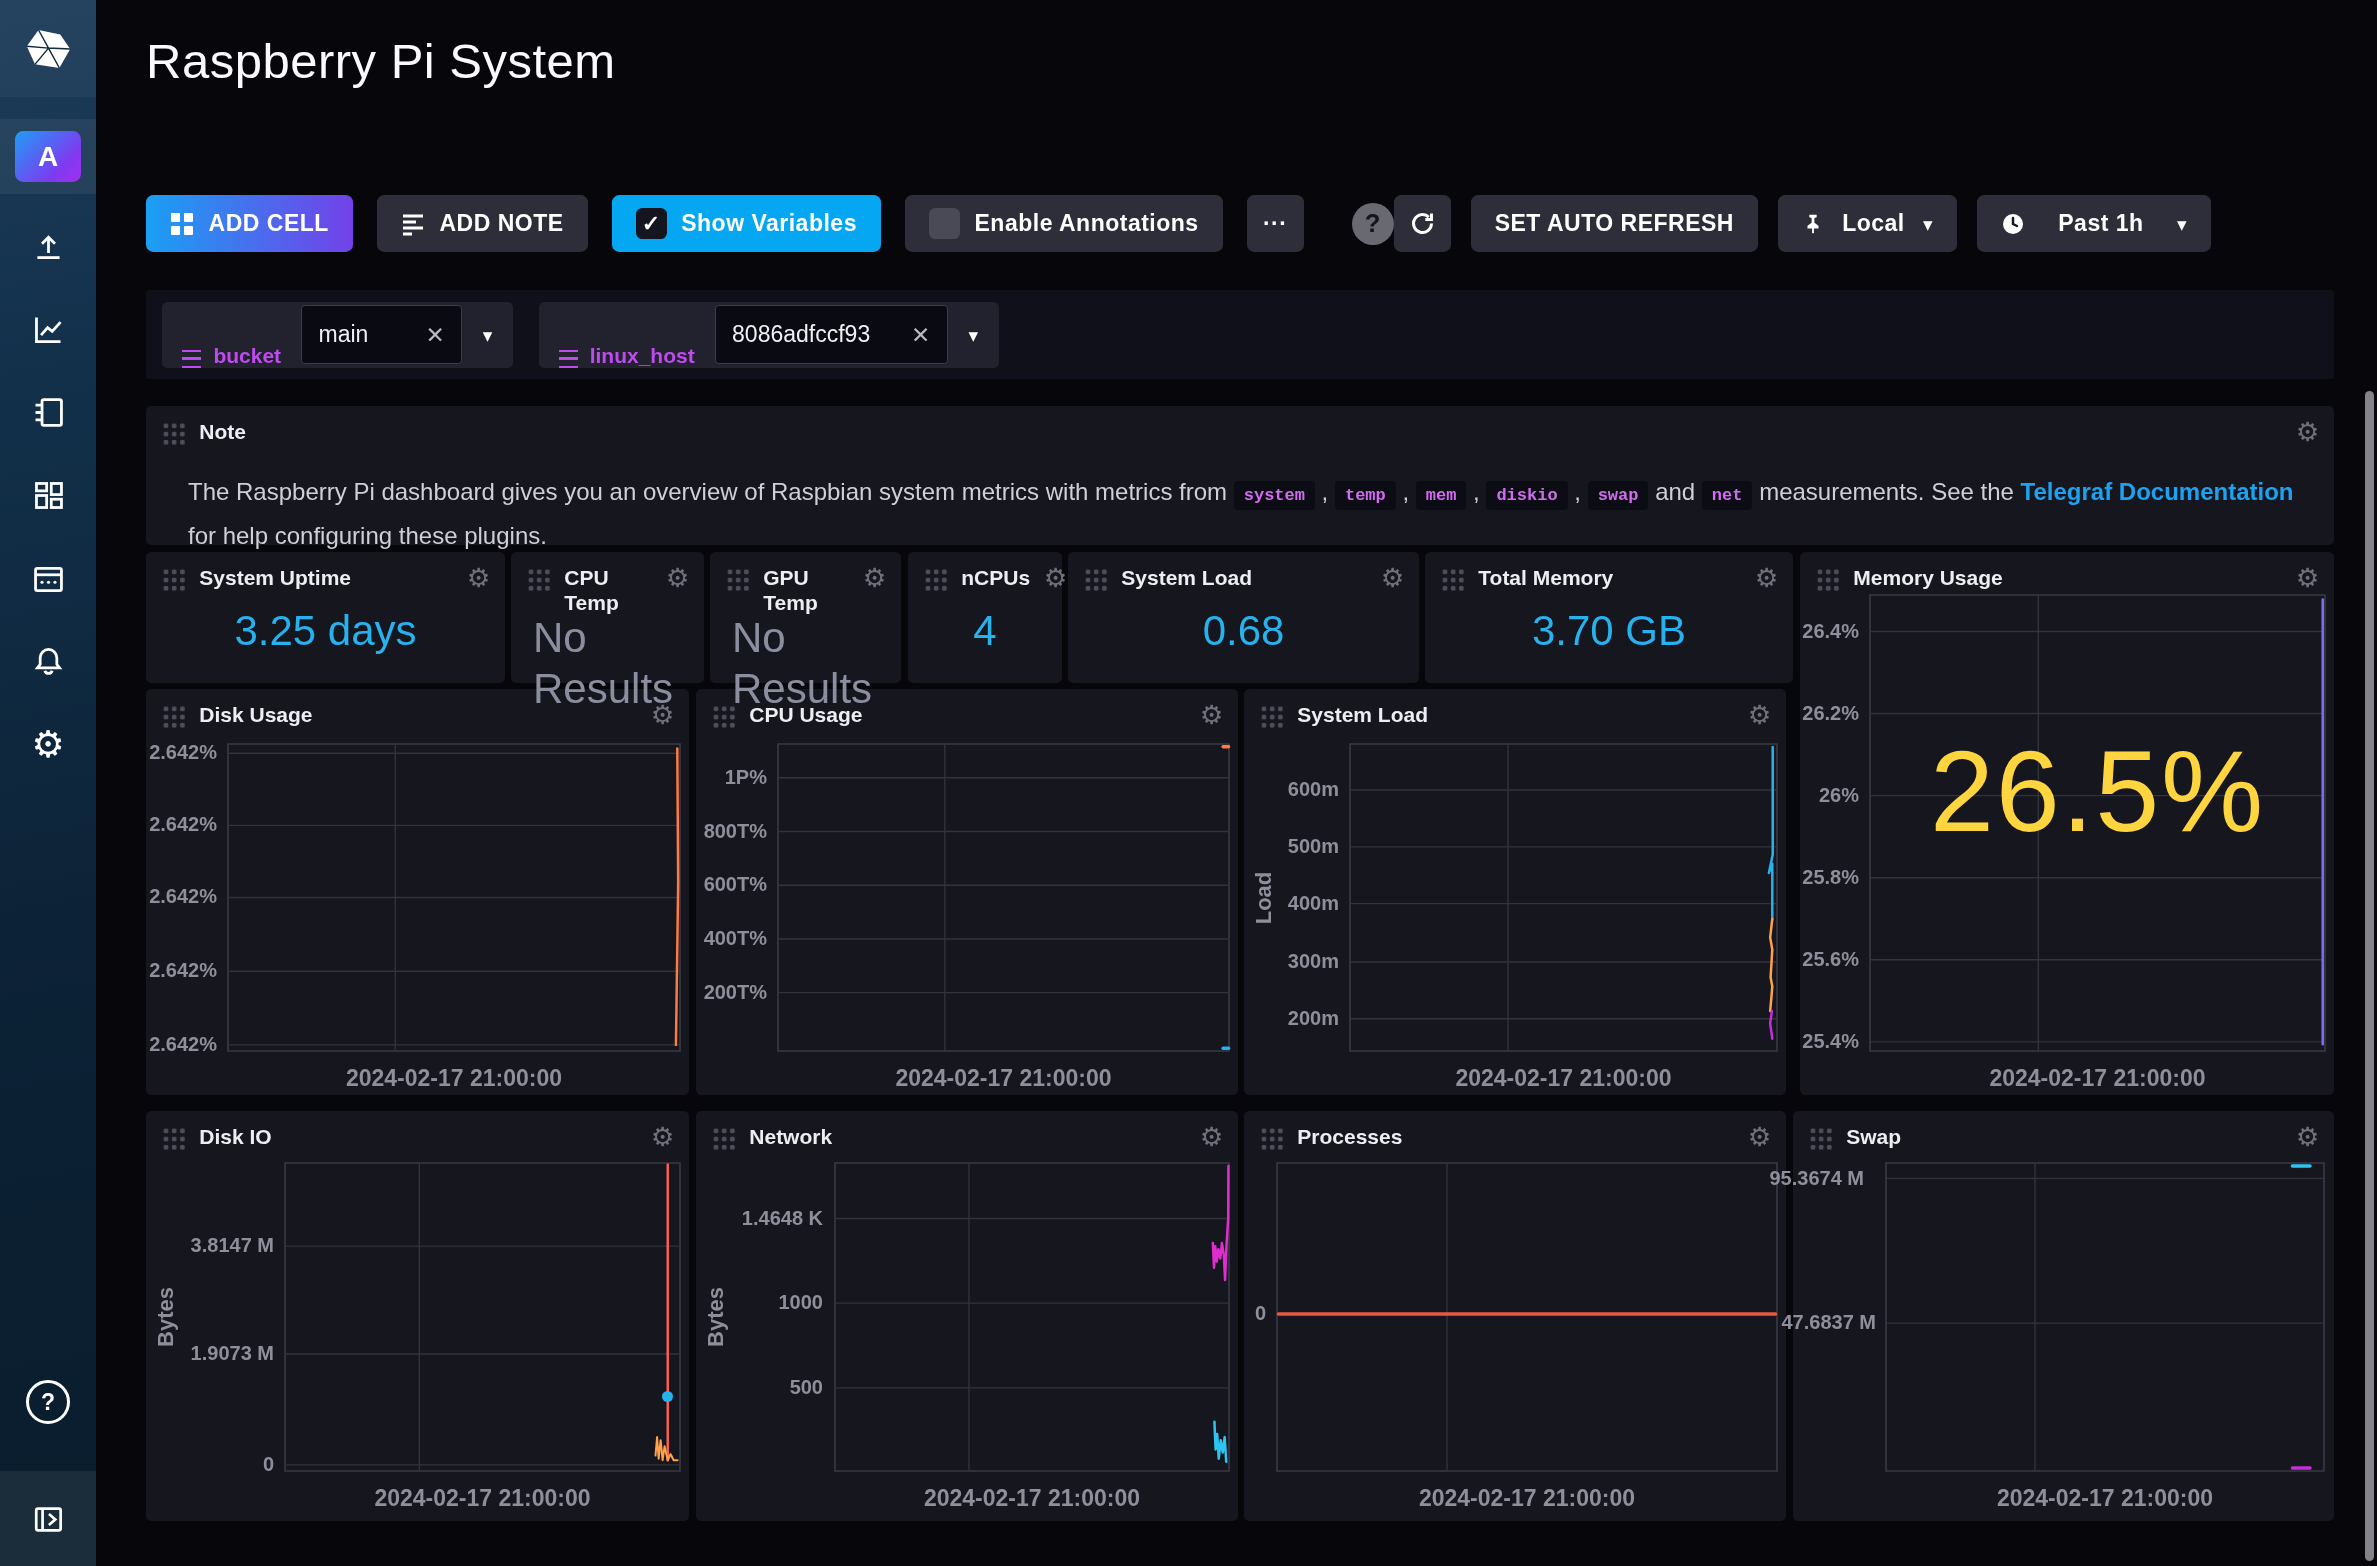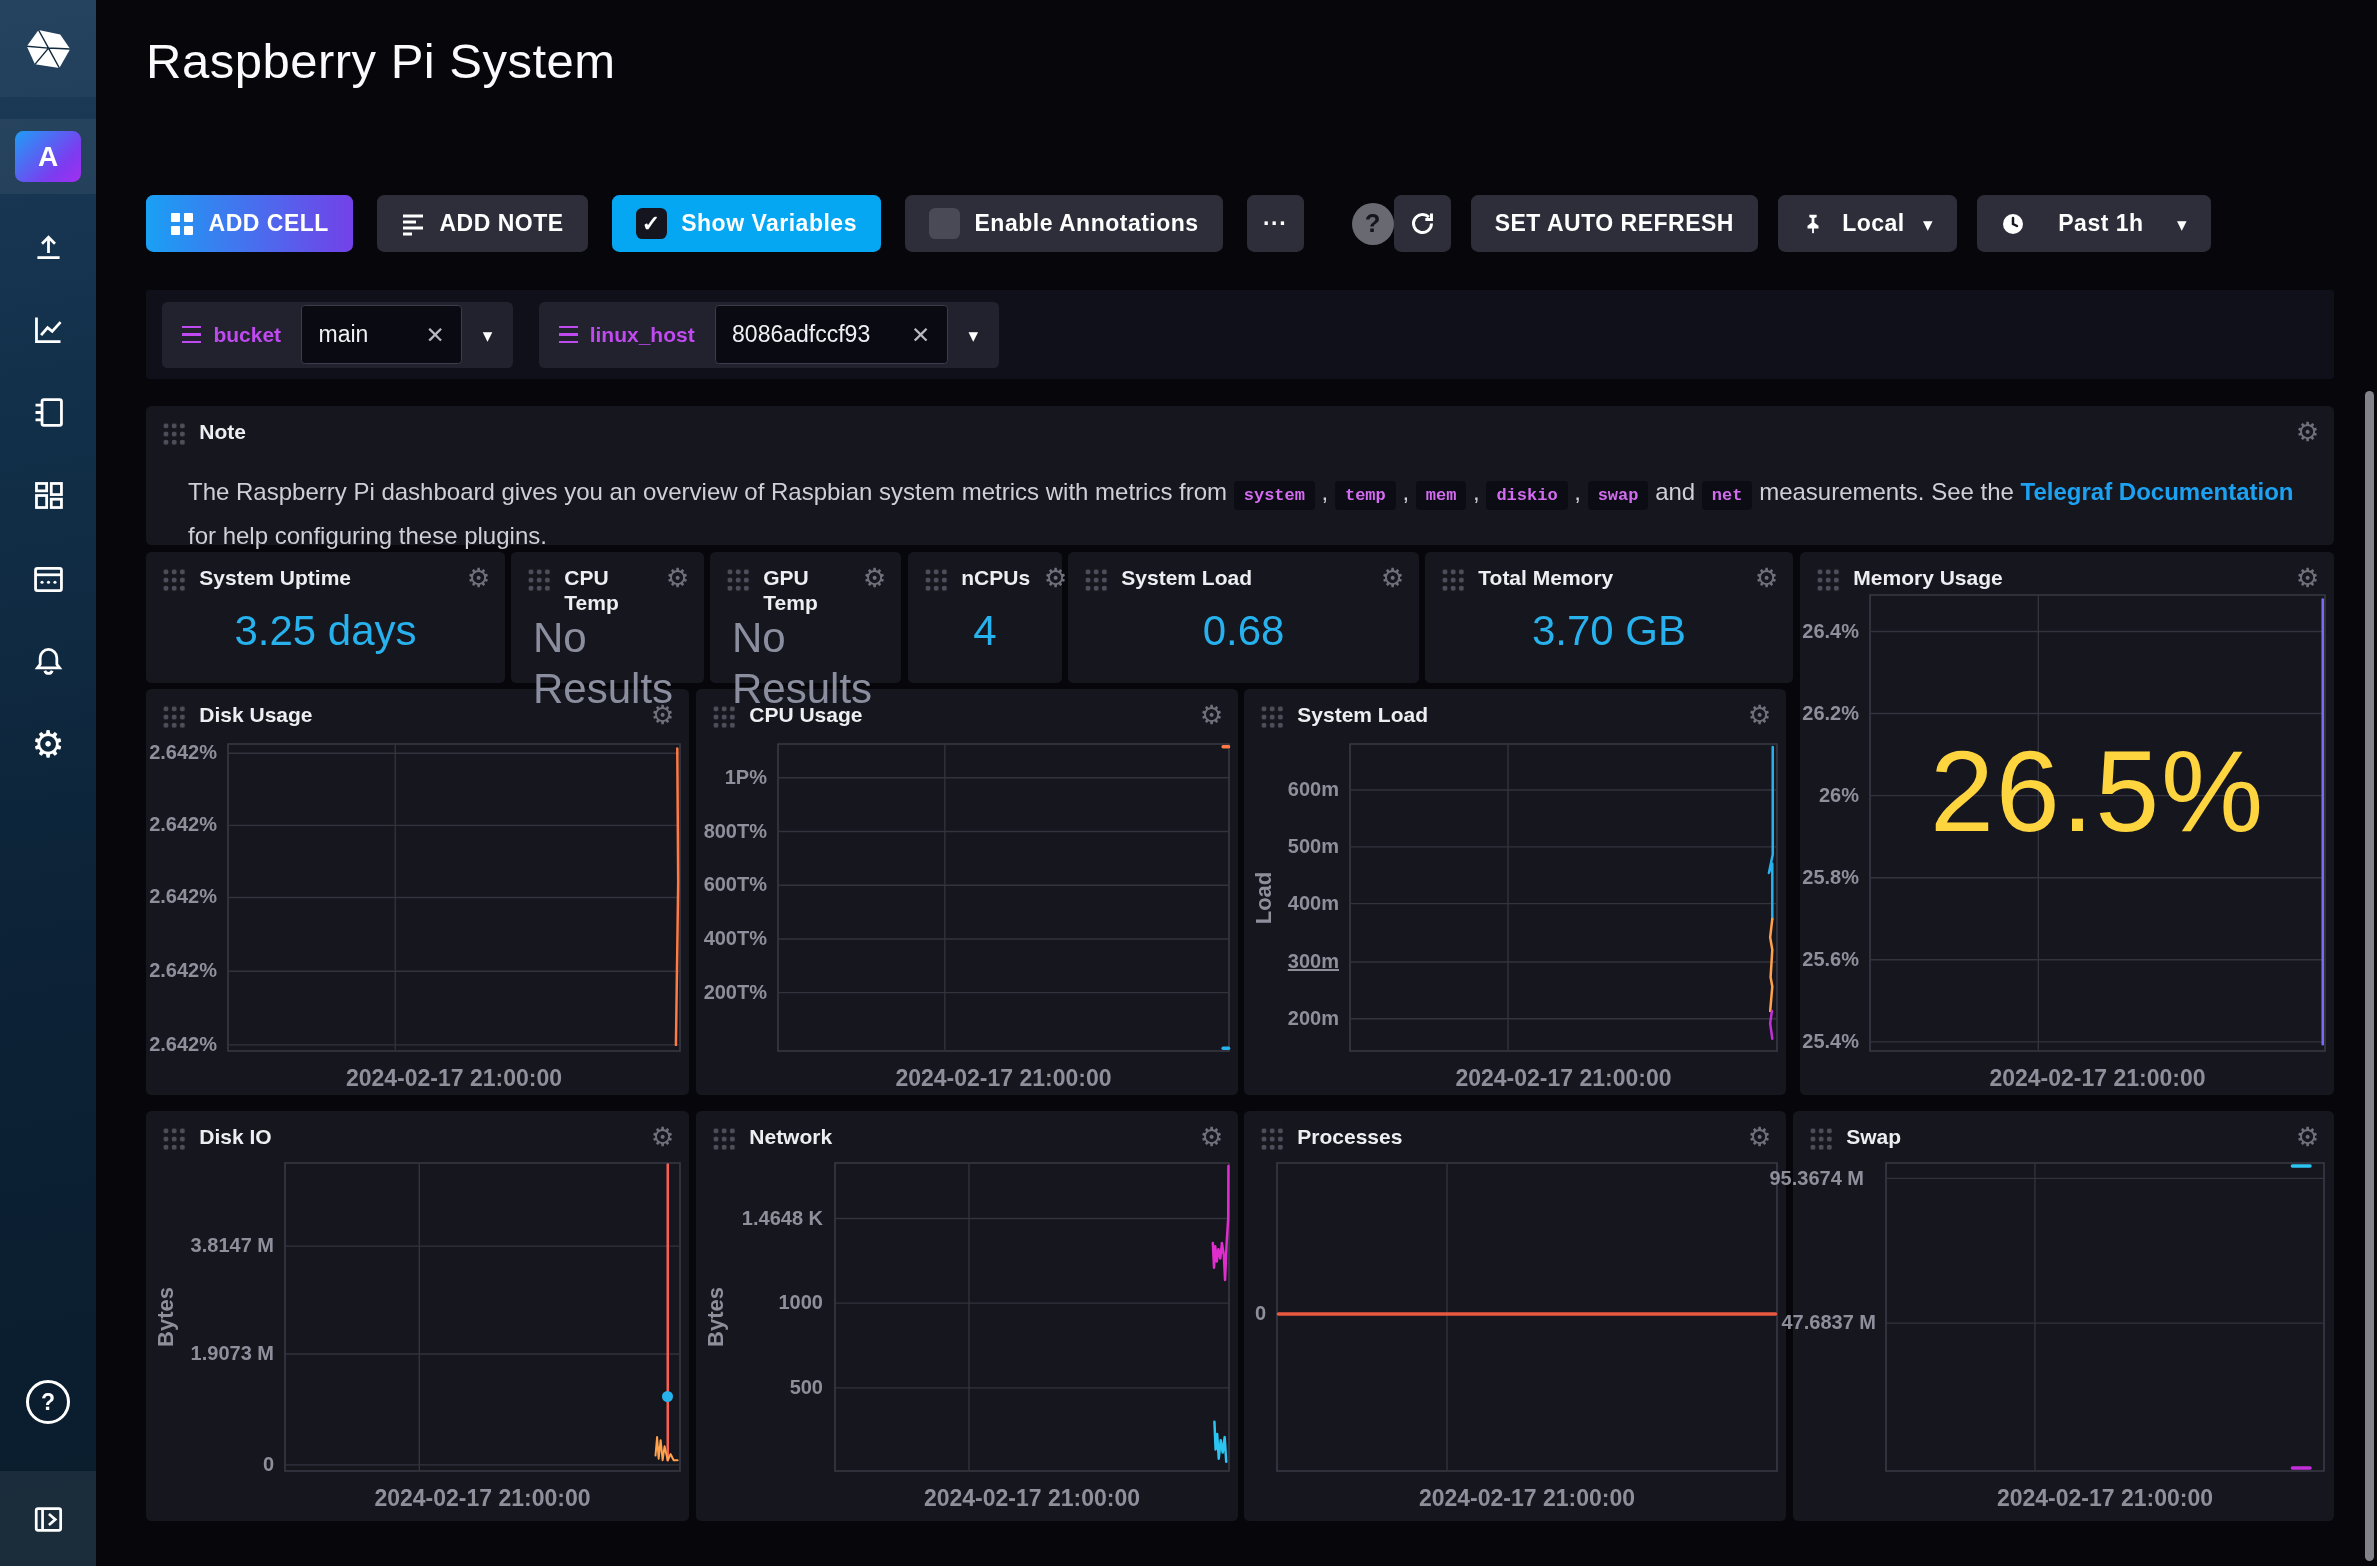--- a/index.html
+++ b/index.html
@@ -48,21 +48,21 @@
   .cb.off{background:#4a4a56;}
   .help-circle{width:42px;height:42px;border-radius:50%;background:#696972;color:#15151d;
     font-size:25.6px;font-weight:700;display:flex;align-items:center;justify-content:center;
     margin-left:24px;cursor:pointer;flex:none;}
   .caret{font-family:"DejaVu Sans",sans-serif;font-size:19px;color:#fff;}
 
   
   .vars-bar{position:absolute;left:146px;top:290px;width:2188px;height:89px;background:#10101a;
     border-radius:3.7px;display:flex;align-items:center;gap:25.6px;padding-left:16.4px;box-sizing:border-box;}
   .var-ctl{display:flex;align-items:stretch;height:66px;background:#22222e;border-radius:5.5px;overflow:hidden;}
-  .var-label{display:flex;align-items:center;gap:12px;padding:8px 20px;cursor:grab;}
+  .var-label{display:flex;align-items:flex-end;gap:12px;padding:0 20px;cursor:grab;}
   .burger{width:19px;height:13.7px;border-top:2.7px solid var(--purple);border-bottom:2.7px solid var(--purple);
     position:relative;flex:none;}
   .burger::after{content:"";position:absolute;left:0;right:0;top:50%;height:2.7px;margin-top:-1.4px;
     background:var(--purple);}
   .var-name{font-size:21px;font-weight:700;color:var(--purple);}
   .var-input{display:flex;align-items:center;justify-content:space-between;background:#0a0a13;
     border:1.8px solid #3c3c4a;border-radius:3.7px;margin:3.7px 0;padding:0 16.4px;box-sizing:border-box;cursor:text;}
   .var-value{font-size:23px;color:#f0f0f4;}
   .var-x{color:#b9b9c2;font-size:23px;font-weight:700;margin-left:18px;cursor:pointer;}
   .var-caret{width:51px;display:flex;align-items:center;justify-content:center;background:transparent;
@@ -432,21 +432,21 @@
             <polyline points="98.9,57 98.4,63 98.9,67 98.5,76 98.9,79 98.4,87" fill="none" stroke="#ffa24b" stroke-width="2.5" stroke-linejoin="round" stroke-linecap="round" vector-effect="non-scaling-stroke"></polyline>
             <polyline points="98.8,87 98.4,91 98.9,96" fill="none" stroke="#c32fd9" stroke-width="2.5" stroke-linejoin="round" stroke-linecap="round" vector-effect="non-scaling-stroke"></polyline>
           </svg>
         </div>
         <div class="ylabel-box" style="left: 0px; top: 55px; height: 307px;">
           <span>Load</span>
         </div>
         <div class="tick" style="right: 447px; top: 87px;">600m</div>
         <div class="tick" style="right: 447px; top: 144px;">500m</div>
         <div class="tick" style="right: 447px; top: 201px;">400m</div>
-        <div class="tick" style="right: 447px; top: 259px; text-decoration: underline;">300m</div>
+        <div class="tick" style="right: 447px; top: 259px;">300m</div>
         <div class="tick" style="right: 447px; top: 316px;">200m</div>
         <div class="xlabel" style="left: 106px; width: 427px; top: 376px;">2024-02-17 21:00:00</div>
       </section>
       <section class="panel chart-panel" style="left: 146px; top: 1111px; width: 543px; height: 410px;">
         <div class="panel-header">
           <span class="drag"></span>
           <span class="panel-title">Disk IO</span>
           <span class="gear glyph">⚙</span>
         </div>
         <div class="chart-plot" style="left: 139px; top: 52px; width: 395px; height: 308px;">

